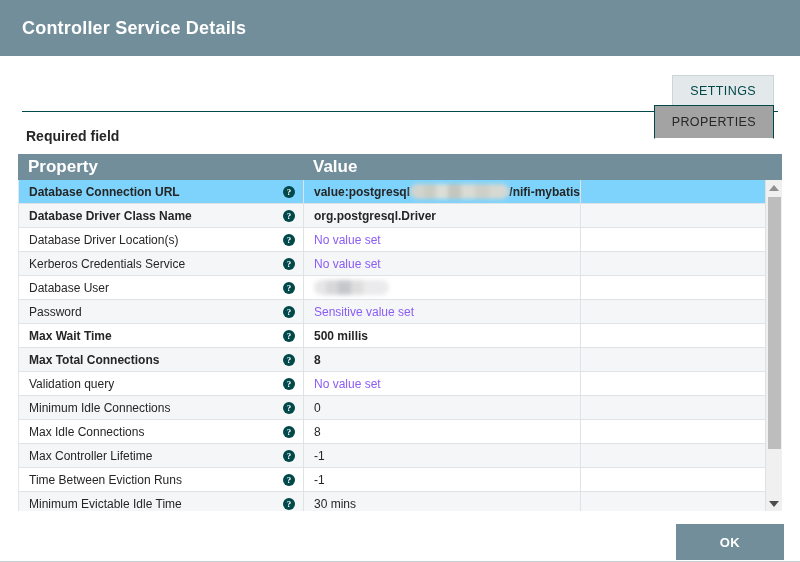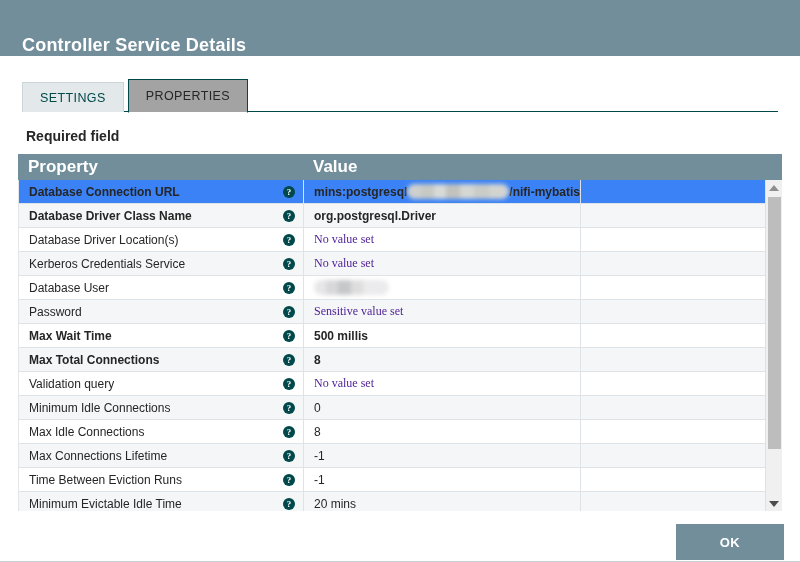--- a/index.html
+++ b/index.html
@@ -21,21 +21,21 @@
     background: #ffffff;
     box-sizing: border-box;
     border-bottom: 1px solid #c7d2d7;
   }
 
   
   .dlg-header {
     height: 56px;
     background: #728e9b;
     display: flex;
-    align-items: flex-end;
+    align-items: center;
     padding: 0 0 0 22px;
     box-sizing: border-box;
   }
   .dlg-title {
     color: #ffffff;
     font-size: 18px;
     font-weight: bold;
     letter-spacing: 0.2px;
   }
 
@@ -55,20 +55,21 @@
     bottom: 0;
     height: 1px;
     background: #004849;
   }
   .tabs {
     display: flex;
     align-items: flex-end;
     height: 37px;
     position: relative;
     z-index: 2;
+    flex-direction: column;
   }
   .tab {
     height: 30px;
     line-height: 30px;
     padding: 0 17px;
     font-size: 12.5px;
     color: #004849;
     letter-spacing: 0.4px;
     background: #e3e8eb;
     border: 1px solid #cdd5d9;
@@ -130,21 +131,21 @@
     display: flex;
     height: 24px;
     align-items: center;
     box-sizing: border-box;
     border-bottom: 1px solid #dde3e6;
     font-size: 12px;
     color: #262626;
     background: #ffffff;
   }
   .row.alt  { background: #f4f6f7; }
-  .row.selected { background: #3b82f6; }
+  .row.selected { background: #7dd3fc; }
 
   .cell-prop {
     width: 285px;
     box-sizing: border-box;
     padding-left: 10px;
     display: flex;
     align-items: center;
     justify-content: space-between;
     padding-right: 8px;
     border-right: 1px solid #dde3e6;
@@ -176,21 +177,21 @@
     padding-left: 10px;
     height: 100%;
     display: flex;
     align-items: center;
     border-right: 1px solid #dde3e6;
     white-space: nowrap;
     overflow: hidden;
     position: relative;
   }
   .row.req .cell-val .vtext { font-weight: bold; }
-  .cell-val .vtext.placeholder { color: #4c1d95; font-weight: normal; font-family: Liberation Serif, serif; }
+  .cell-val .vtext.placeholder { color: #8b5cf6; font-weight: normal; }
 
   .cell-tail {
     flex: 1;
     height: 100%;
     box-sizing: border-box;
   }
 
   
   .redact {
     display: inline-block;
@@ -311,21 +312,21 @@
       <div class="th-prop">Property</div>
       <div class="th-val">Value</div>
     </div>
     <div class="tbl-body" id="tbody">
         <div class="row selected req">
           <div class="cell-prop">
             <span class="pname">Database Connection URL</span>
             <span class="help-icon">?</span>
           </div>
           <div class="cell-val">
-            <span class="vtext">mins:postgresql</span>
+            <span class="vtext">value:postgresql</span>
             <span class="redact" style="width: 110px;"></span>
             <span class="vtext">/nifi-mybatis</span>
           </div>
           <div class="cell-tail"></div>
         </div>
         <div class="row alt req">
           <div class="cell-prop">
             <span class="pname">Database Driver Class Name</span>
             <span class="help-icon">?</span>
           </div>
@@ -419,21 +420,21 @@
             <span class="pname">Max Idle Connections</span>
             <span class="help-icon">?</span>
           </div>
           <div class="cell-val">
             <span class="vtext">8</span>
           </div>
           <div class="cell-tail"></div>
         </div>
         <div class="row alt">
           <div class="cell-prop">
-            <span class="pname">Max Connections Lifetime</span>
+            <span class="pname">Max Controller Lifetime</span>
             <span class="help-icon">?</span>
           </div>
           <div class="cell-val">
             <span class="vtext">-1</span>
           </div>
           <div class="cell-tail"></div>
         </div>
         <div class="row">
           <div class="cell-prop">
             <span class="pname">Time Between Eviction Runs</span>
@@ -443,21 +444,21 @@
             <span class="vtext">-1</span>
           </div>
           <div class="cell-tail"></div>
         </div>
         <div class="row alt">
           <div class="cell-prop">
             <span class="pname">Minimum Evictable Idle Time</span>
             <span class="help-icon">?</span>
           </div>
           <div class="cell-val">
-            <span class="vtext">20 mins</span>
+            <span class="vtext">30 mins</span>
           </div>
           <div class="cell-tail"></div>
         </div>
       </div>
 
     <div class="vscroll">
       <div class="arrow up">
           <div class="tri up"></div>
         </div>
       <div class="vthumb"></div>

